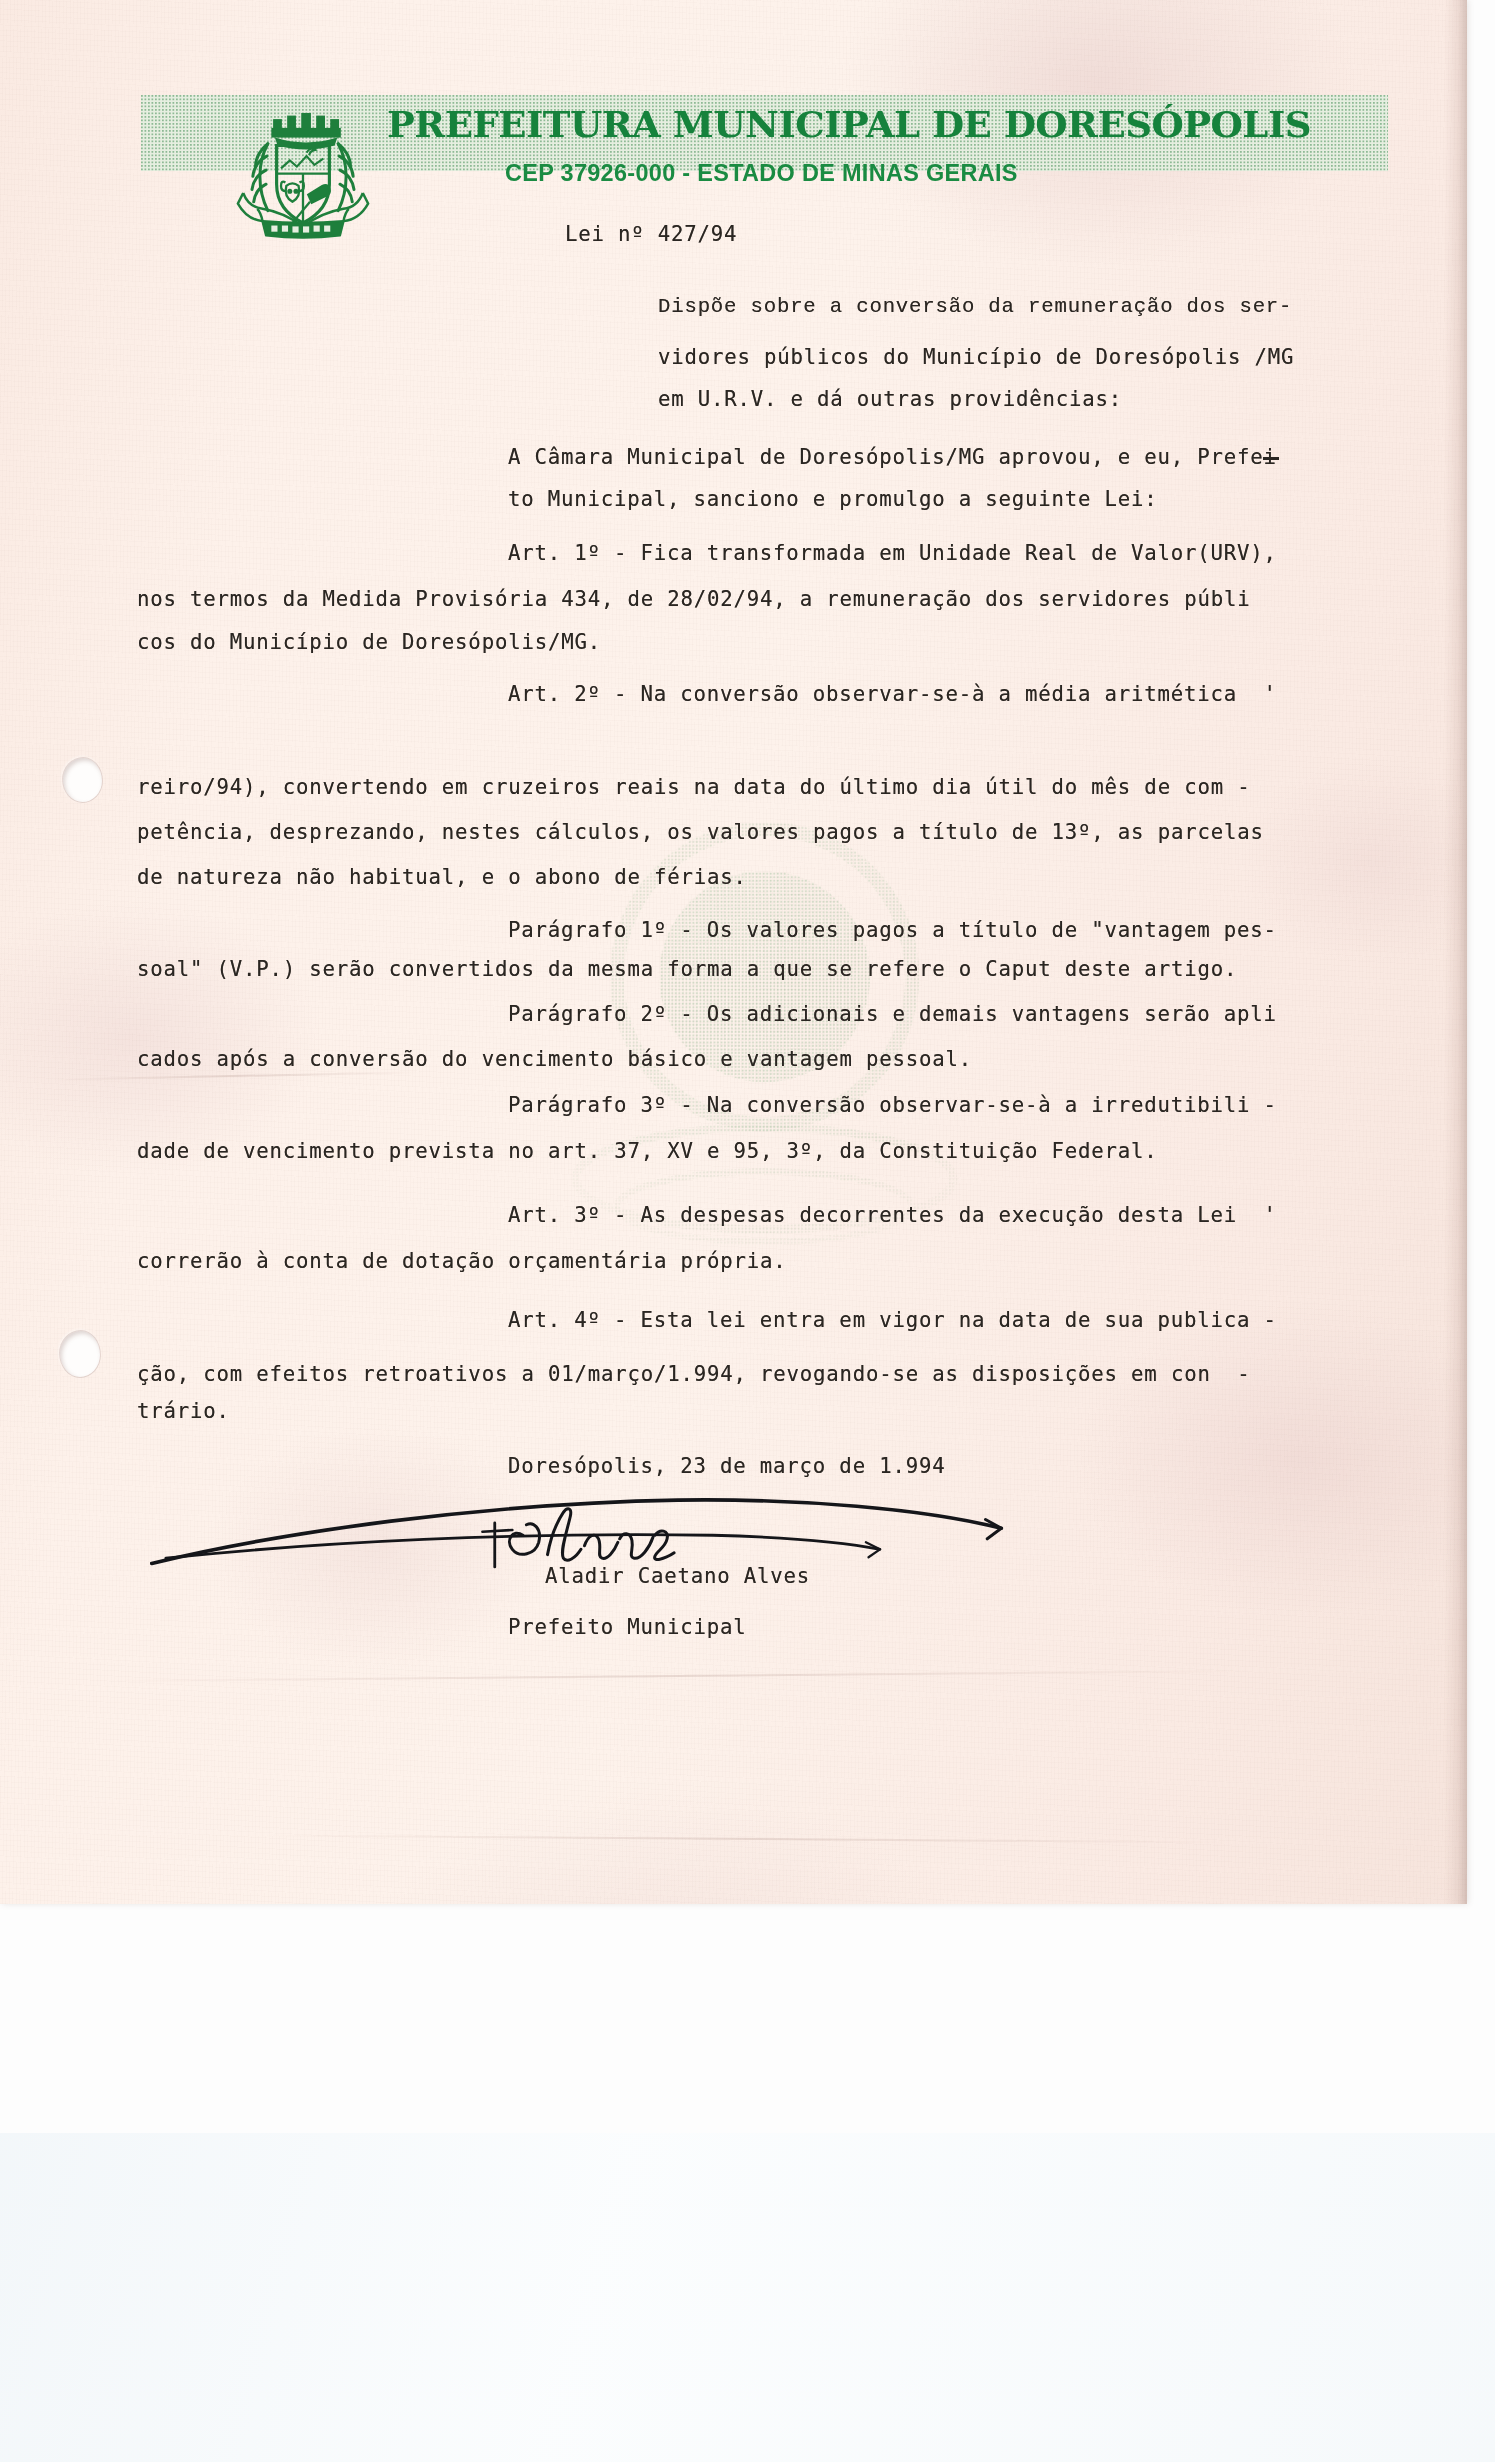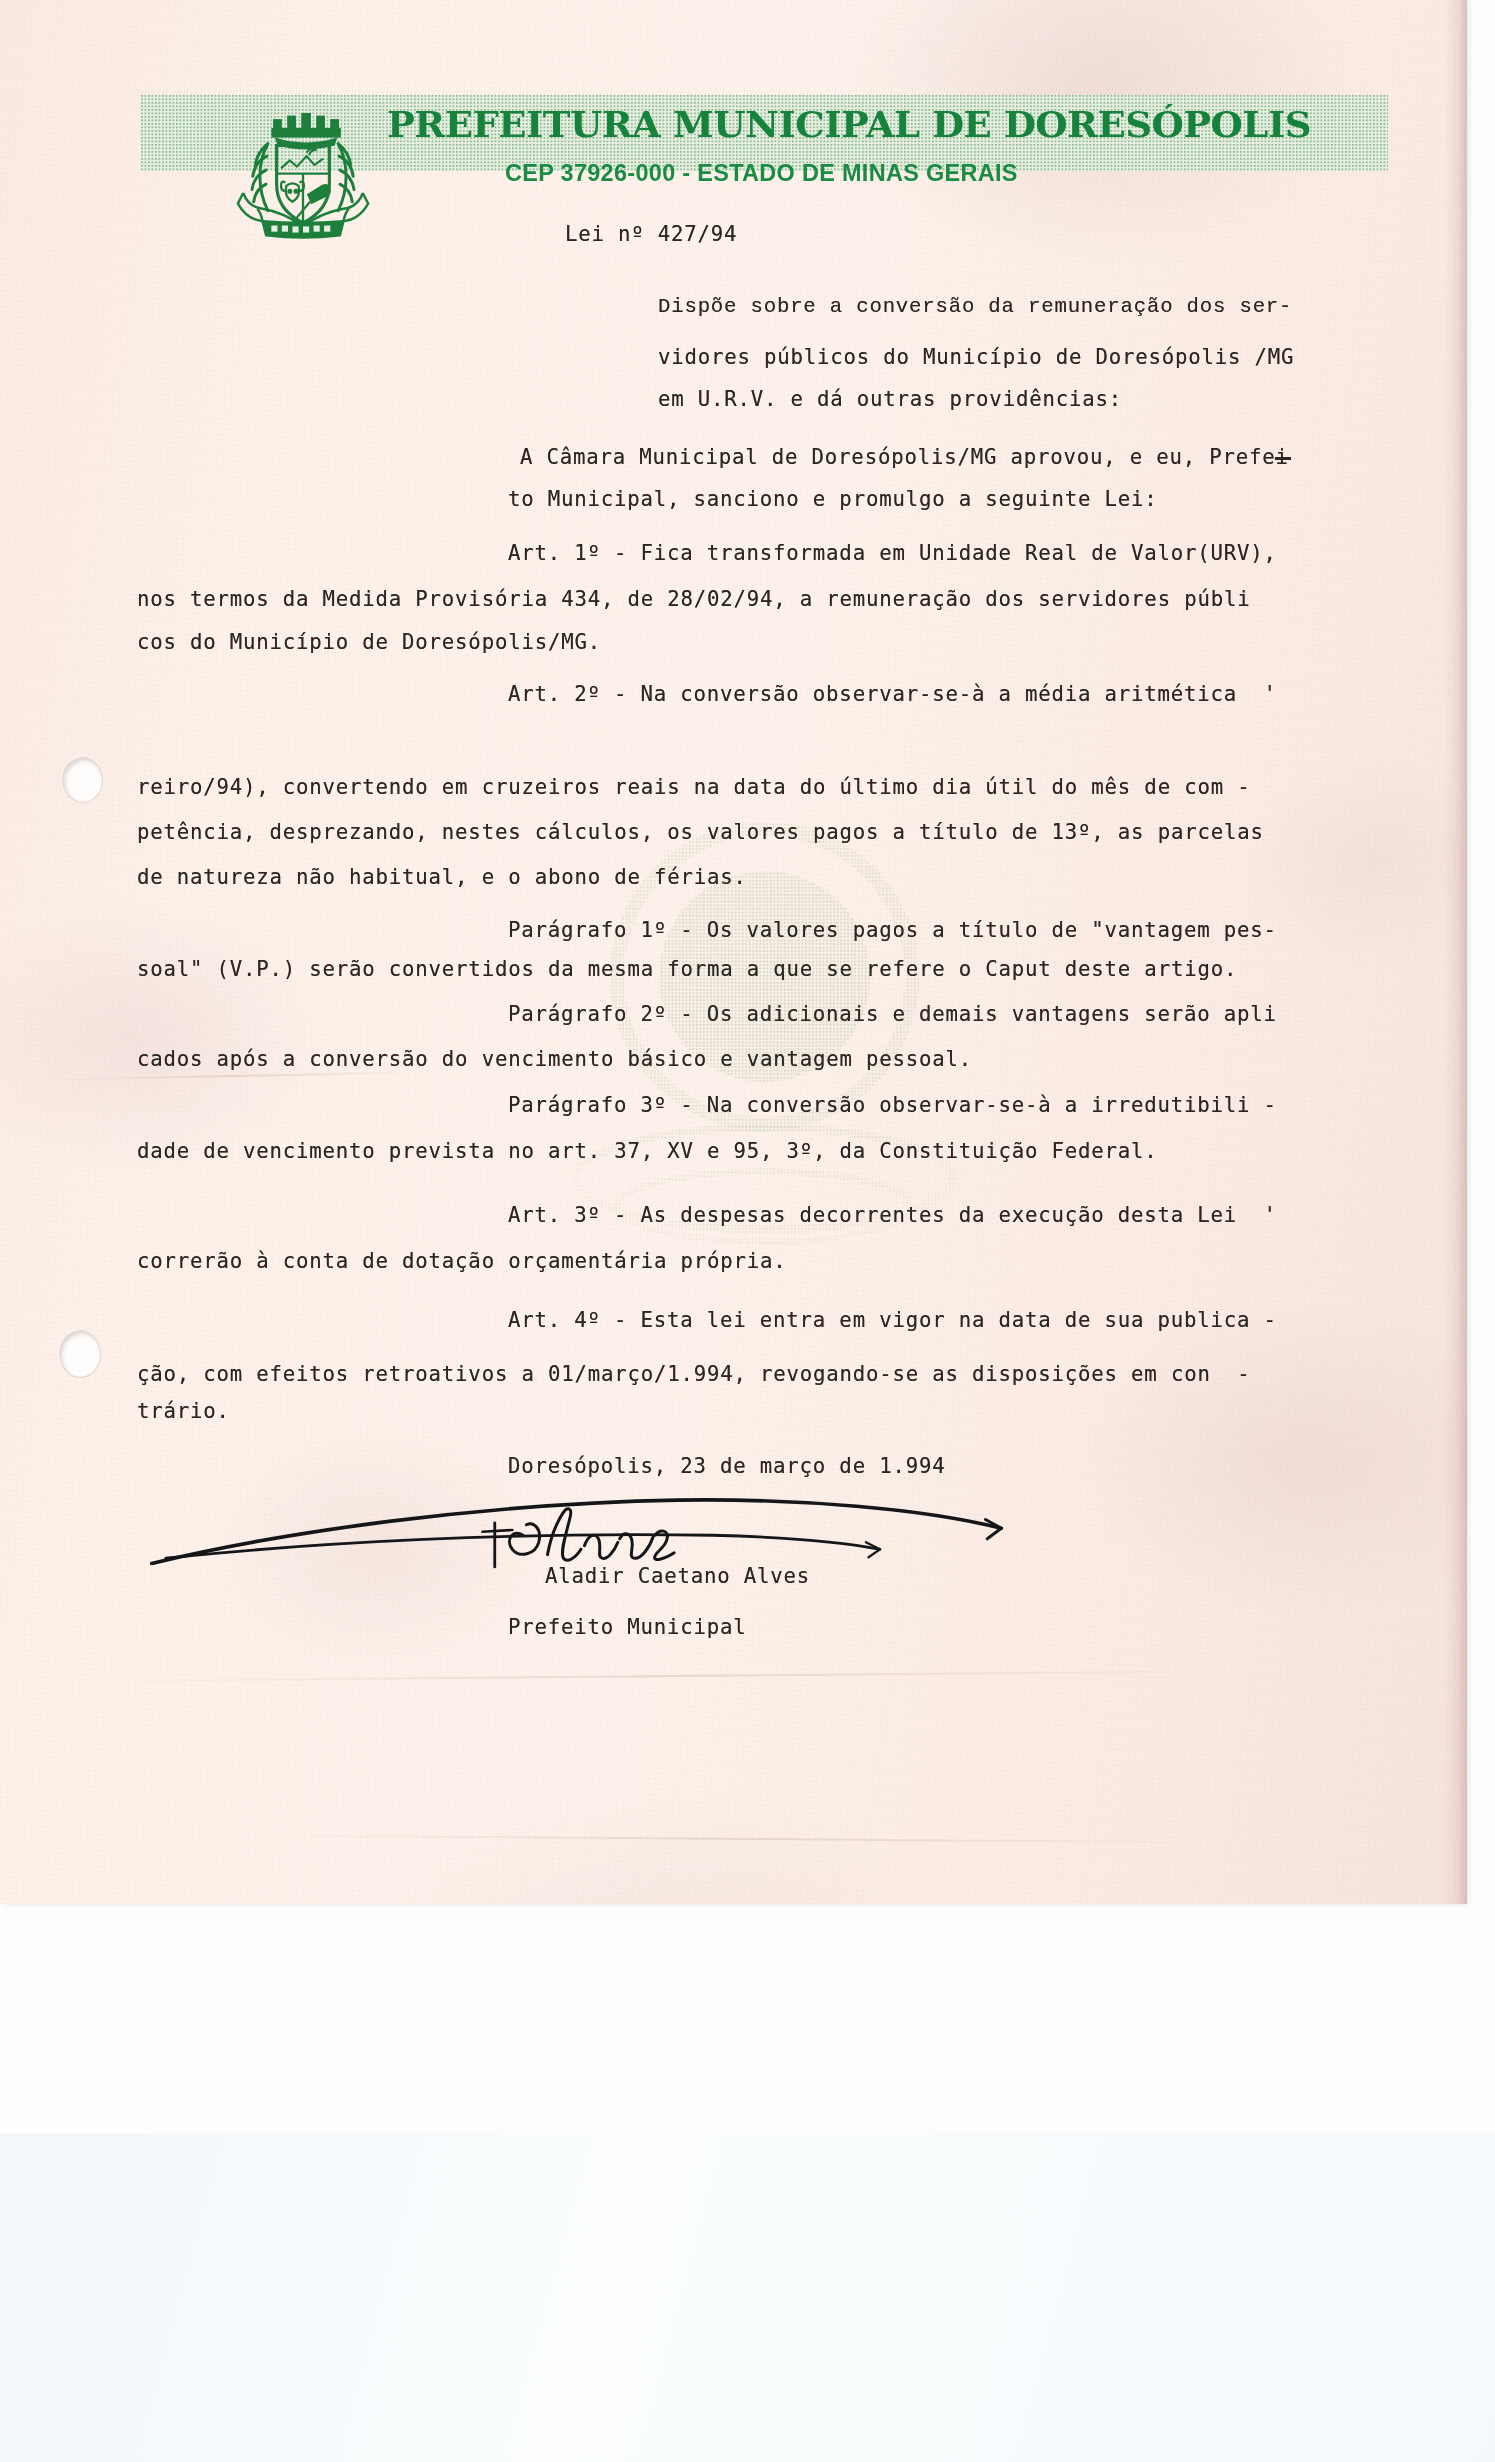--- a/index.html
+++ b/index.html
@@ -147,21 +147,21 @@
   }
 
   .line-lei   { left:537px; top:222px;margin-left:28px; }
 
   .ementa     { left:658px; }
   .ementa.l1  { top:295px;font-family:Liberation Mono, monospace; }
   .ementa.l2  { top:345px; }
   .ementa.l3  { top:387px; }
 
   .preamb     { left:508px; }
-  .preamb.l1  { top:445px;margin-left:12px; }
+  .preamb.l1  { top:445px; }
   .preamb.l2  { top:487px; }
 
   .a1.l1 { left:508px; top:541px; }
   .a1.l2 { left:137px; top:587px; }
   .a1.l3 { left:137px; top:630px; }
 
   .a2.l1 { left:508px; top:682px; }
   .a2.l2 { left:137px; top:728px; }
   .a2.l3 { left:137px; top:775px; }
   .a2.l4 { left:137px; top:820px; }

